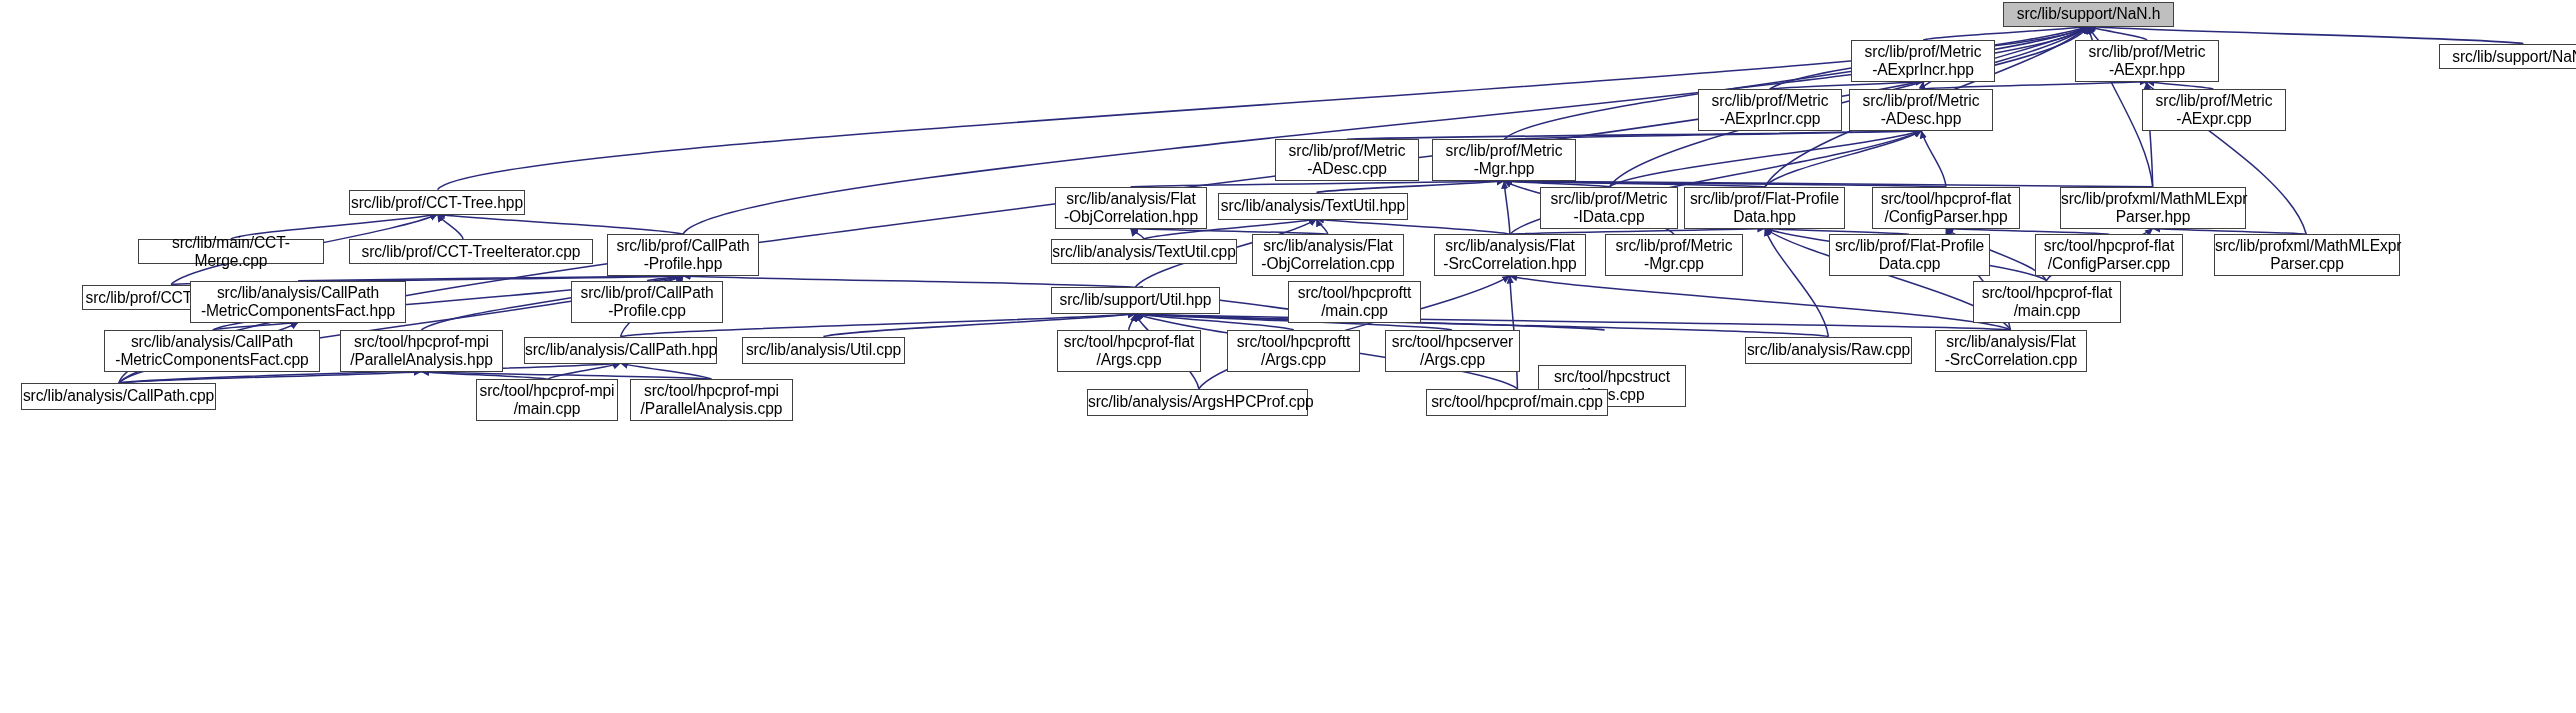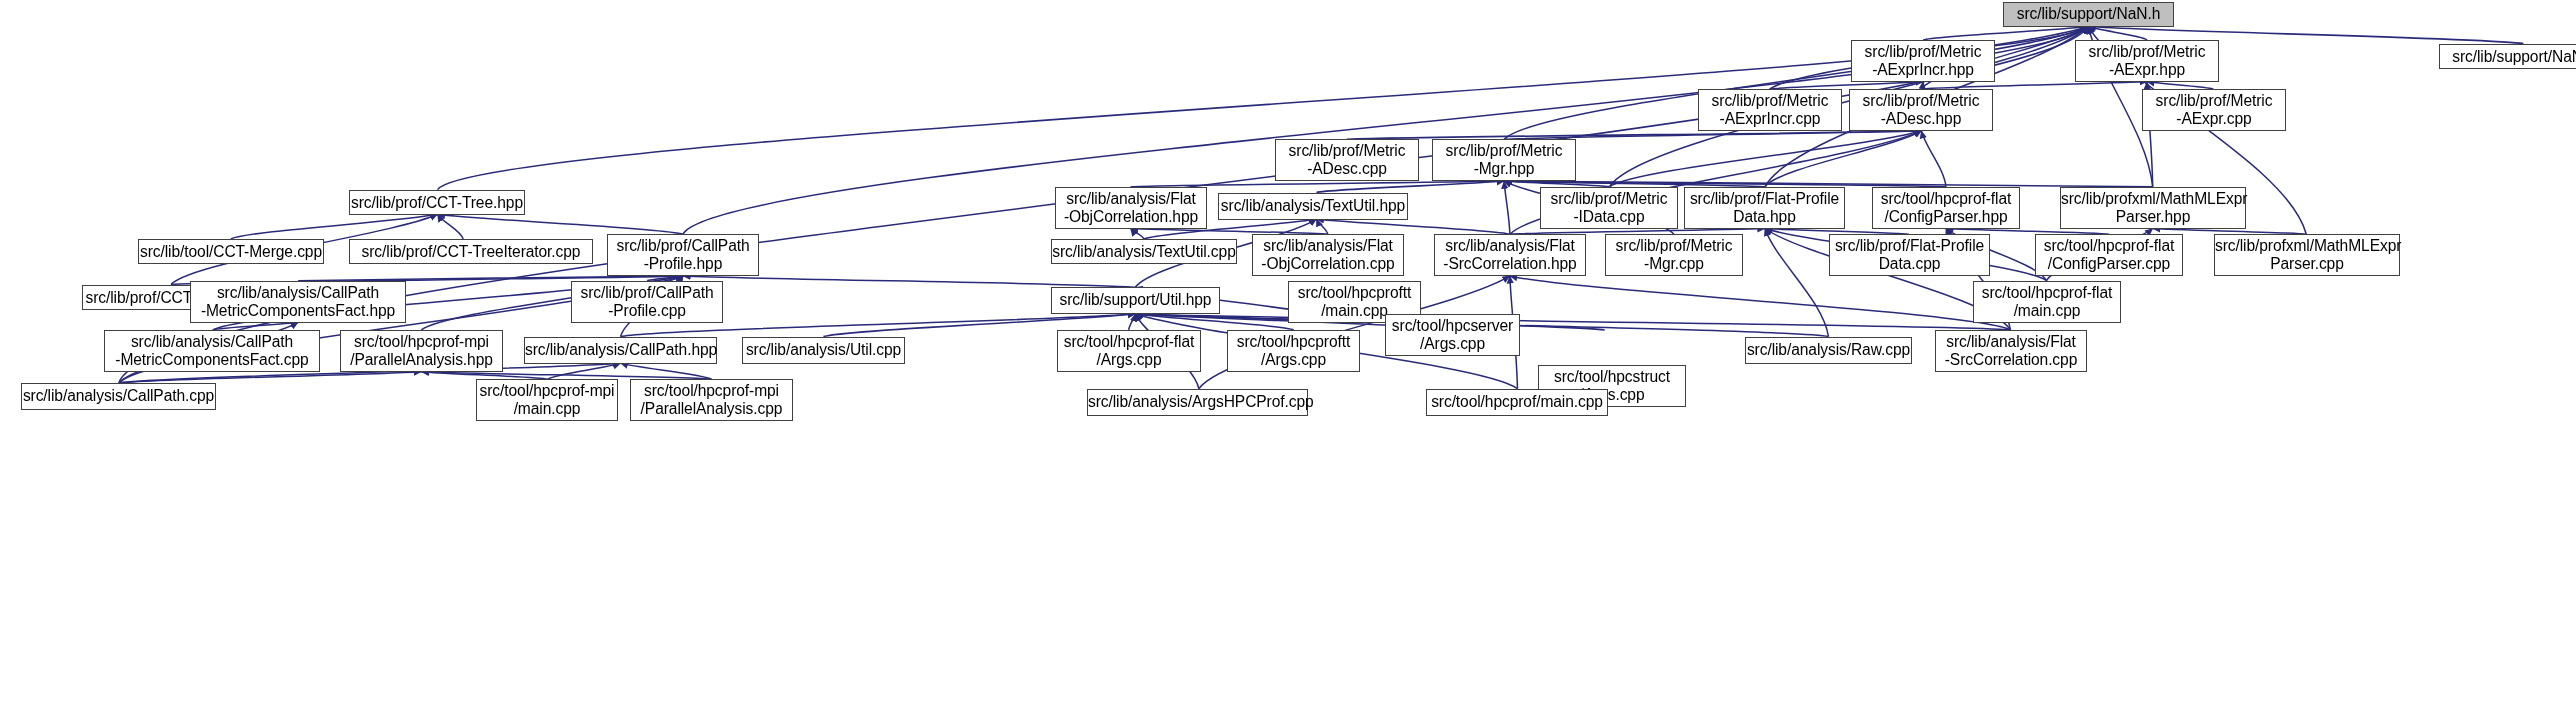--- a/index.html
+++ b/index.html
@@ -160,21 +160,21 @@
 -ObjCorrelation.hpp</span></div>
     <div class="node" style="left: 1218px; top: 193px; width: 190px; height: 26.6px;"><span class="lbl">src/lib/analysis/TextUtil.hpp</span></div>
     <div class="node" style="left: 1540px; top: 187px; width: 138px; height: 42px;"><span class="lbl">src/lib/prof/Metric
 -IData.cpp</span></div>
     <div class="node" style="left: 1684px; top: 187px; width: 161px; height: 42px;"><span class="lbl">src/lib/prof/Flat-Profile
 Data.hpp</span></div>
     <div class="node" style="left: 1872px; top: 187px; width: 148px; height: 42px;"><span class="lbl">src/tool/hpcprof-flat
 /ConfigParser.hpp</span></div>
     <div class="node" style="left: 2060px; top: 187px; width: 186px; height: 42px;"><span class="lbl">src/lib/profxml/MathMLExpr
 Parser.hpp</span></div>
-    <div class="node" style="left: 138px; top: 239px; width: 186px; height: 25px;"><span class="lbl">src/lib/tool/CCT-Merge.cpp</span></div>
+    <div class="node" style="left: 138px; top: 239px; width: 186px; height: 25px;"><span class="lbl">src/lib/main/CCT-Merge.cpp</span></div>
     <div class="node" style="left: 349px; top: 239px; width: 244px; height: 25px;"><span class="lbl">src/lib/prof/CCT-TreeIterator.cpp</span></div>
     <div class="node" style="left: 607px; top: 234px; width: 152px; height: 42px;"><span class="lbl">src/lib/prof/CallPath
 -Profile.hpp</span></div>
     <div class="node" style="left: 1051px; top: 239px; width: 186px; height: 25px;"><span class="lbl">src/lib/analysis/TextUtil.cpp</span></div>
     <div class="node" style="left: 1252px; top: 234px; width: 152px; height: 42px;"><span class="lbl">src/lib/analysis/Flat
 -ObjCorrelation.cpp</span></div>
     <div class="node" style="left: 1434px; top: 234px; width: 152px; height: 42px;"><span class="lbl">src/lib/analysis/Flat
 -SrcCorrelation.hpp</span></div>
     <div class="node" style="left: 1605px; top: 234px; width: 138px; height: 42px;"><span class="lbl">src/lib/prof/Metric
 -Mgr.cpp</span></div>
@@ -197,21 +197,21 @@
     <div class="node" style="left: 104px; top: 330px; width: 216px; height: 42px;"><span class="lbl">src/lib/analysis/CallPath
 -MetricComponentsFact.cpp</span></div>
     <div class="node" style="left: 340px; top: 330px; width: 163px; height: 42px;"><span class="lbl">src/tool/hpcprof-mpi
 /ParallelAnalysis.hpp</span></div>
     <div class="node" style="left: 524px; top: 337px; width: 193px; height: 26.6px;"><span class="lbl">src/lib/analysis/CallPath.hpp</span></div>
     <div class="node" style="left: 742px; top: 337px; width: 163px; height: 26.6px;"><span class="lbl">src/lib/analysis/Util.cpp</span></div>
     <div class="node" style="left: 1057px; top: 330px; width: 144px; height: 42px;"><span class="lbl">src/tool/hpcprof-flat
 /Args.cpp</span></div>
     <div class="node" style="left: 1227px; top: 330px; width: 133px; height: 42px;"><span class="lbl">src/tool/hpcproftt
 /Args.cpp</span></div>
-    <div class="node" style="left: 1385px; top: 314px; width: 135px; height: 42px;"><span class="lbl">src/tool/hpcserver
+    <div class="node" style="left: 1385px; top: 330px; width: 135px; height: 42px;"><span class="lbl">src/tool/hpcserver
 /Args.cpp</span></div>
     <div class="node" style="left: 1538px; top: 330px; width: 148px; height: 42px; margin-top: 35px;"><span class="lbl">src/tool/hpcstruct
 /Args.cpp</span></div>
     <div class="node" style="left: 1745px; top: 337px; width: 167px; height: 26.6px;"><span class="lbl">src/lib/analysis/Raw.cpp</span></div>
     <div class="node" style="left: 1935px; top: 330px; width: 152px; height: 42px;"><span class="lbl">src/lib/analysis/Flat
 -SrcCorrelation.cpp</span></div>
     <div class="node" style="left: 21px; top: 383px; width: 195px; height: 26.6px;"><span class="lbl">src/lib/analysis/CallPath.cpp</span></div>
     <div class="node" style="left: 476px; top: 379px; width: 142px; height: 42px;"><span class="lbl">src/tool/hpcprof-mpi
 /main.cpp</span></div>
     <div class="node" style="left: 630px; top: 379px; width: 163px; height: 42px;"><span class="lbl">src/tool/hpcprof-mpi

